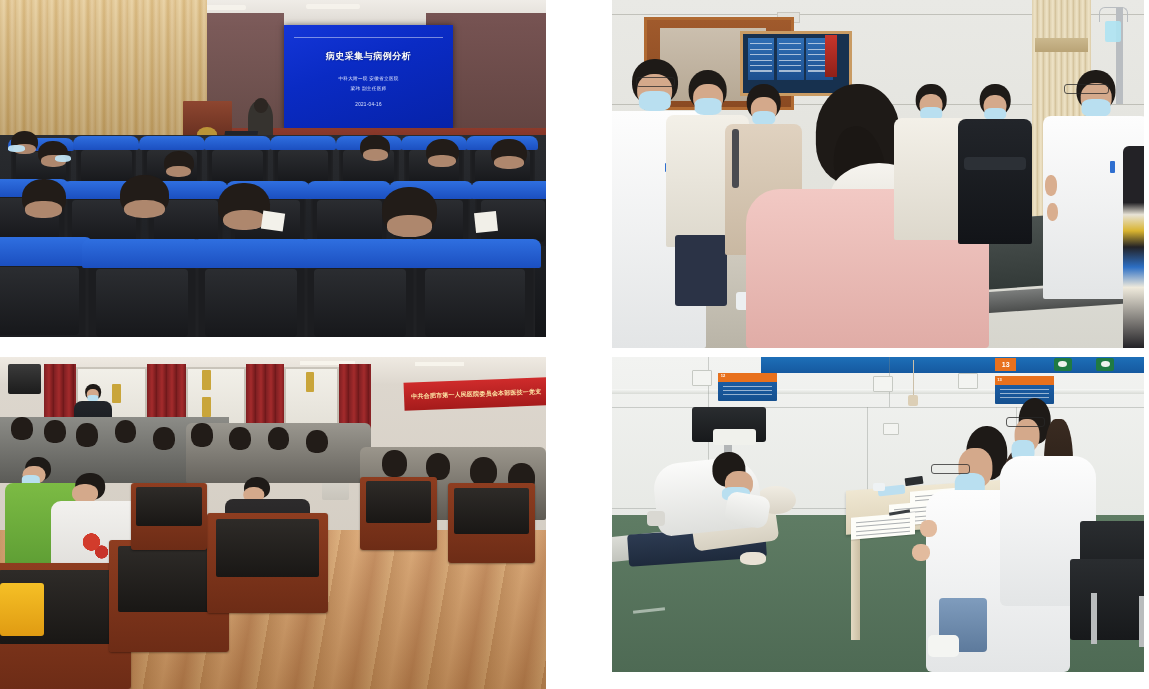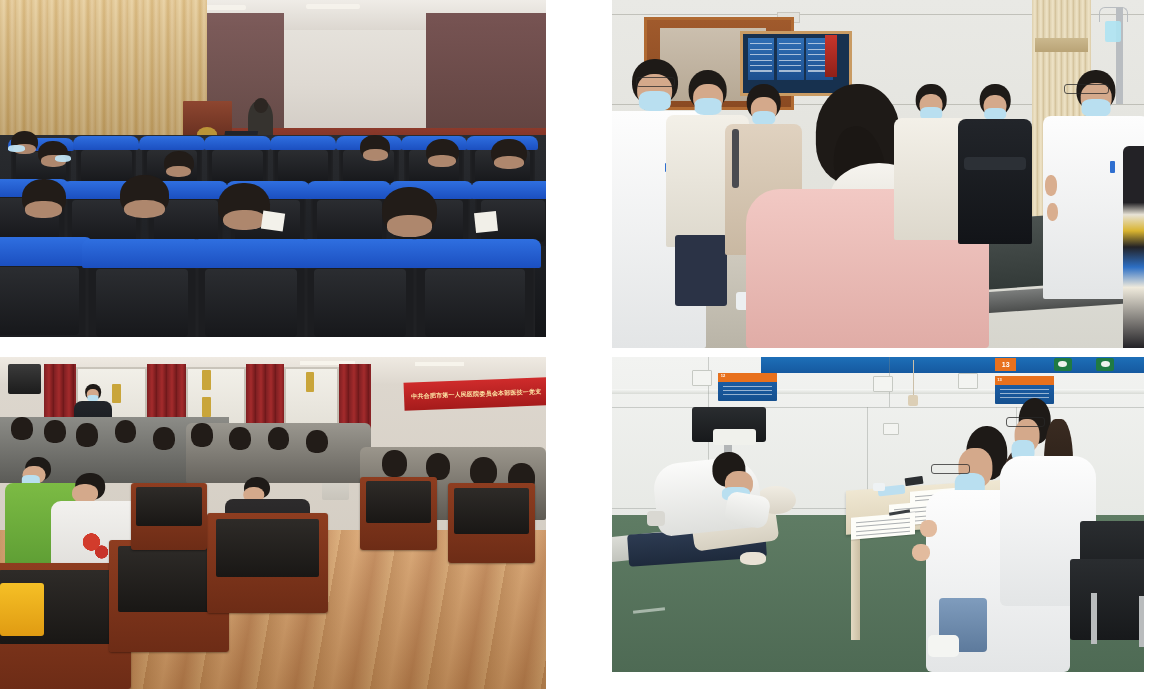--- a/index.html
+++ b/index.html
@@ -199,20 +199,27 @@
     <div class="scene">
       <div class="ph1-wall"></div>
       <div class="ph1-ceiling"></div>
       <div class="ph1-ceillight abs" style="left:33%;top:1.5%;width:12%;height:1.6%;"></div>
       <div class="ph1-ceillight abs" style="left:56%;top:1.2%;width:10%;height:1.4%;"></div>
       <div class="ph1-curtain"></div>
       <div class="ph1-curtain2"></div>
       <div class="ph1-panelwall2"></div>
       <div class="ph1-panelwall"></div>
 
+      <div class="ph1-screen">
+        <div class="rule"></div>
+        <div class="ttl">病史采集与病例分析</div>
+        <div class="sub s1">中科大附一院 安徽省立医院</div>
+        <div class="sub s2">梁玮  副主任医师</div>
+        <div class="sub s3">2021-04-16</div>
+      </div>
 
       <div class="ph1-stage"></div>
       <div class="ph1-stagefront"></div>
       <div class="ph1-podium">
           <div class="crest"></div>
         </div>
       <div class="ph1-speaker">
           <div class="head"></div>
         </div>
       <div class="ph1-laptop"></div>

